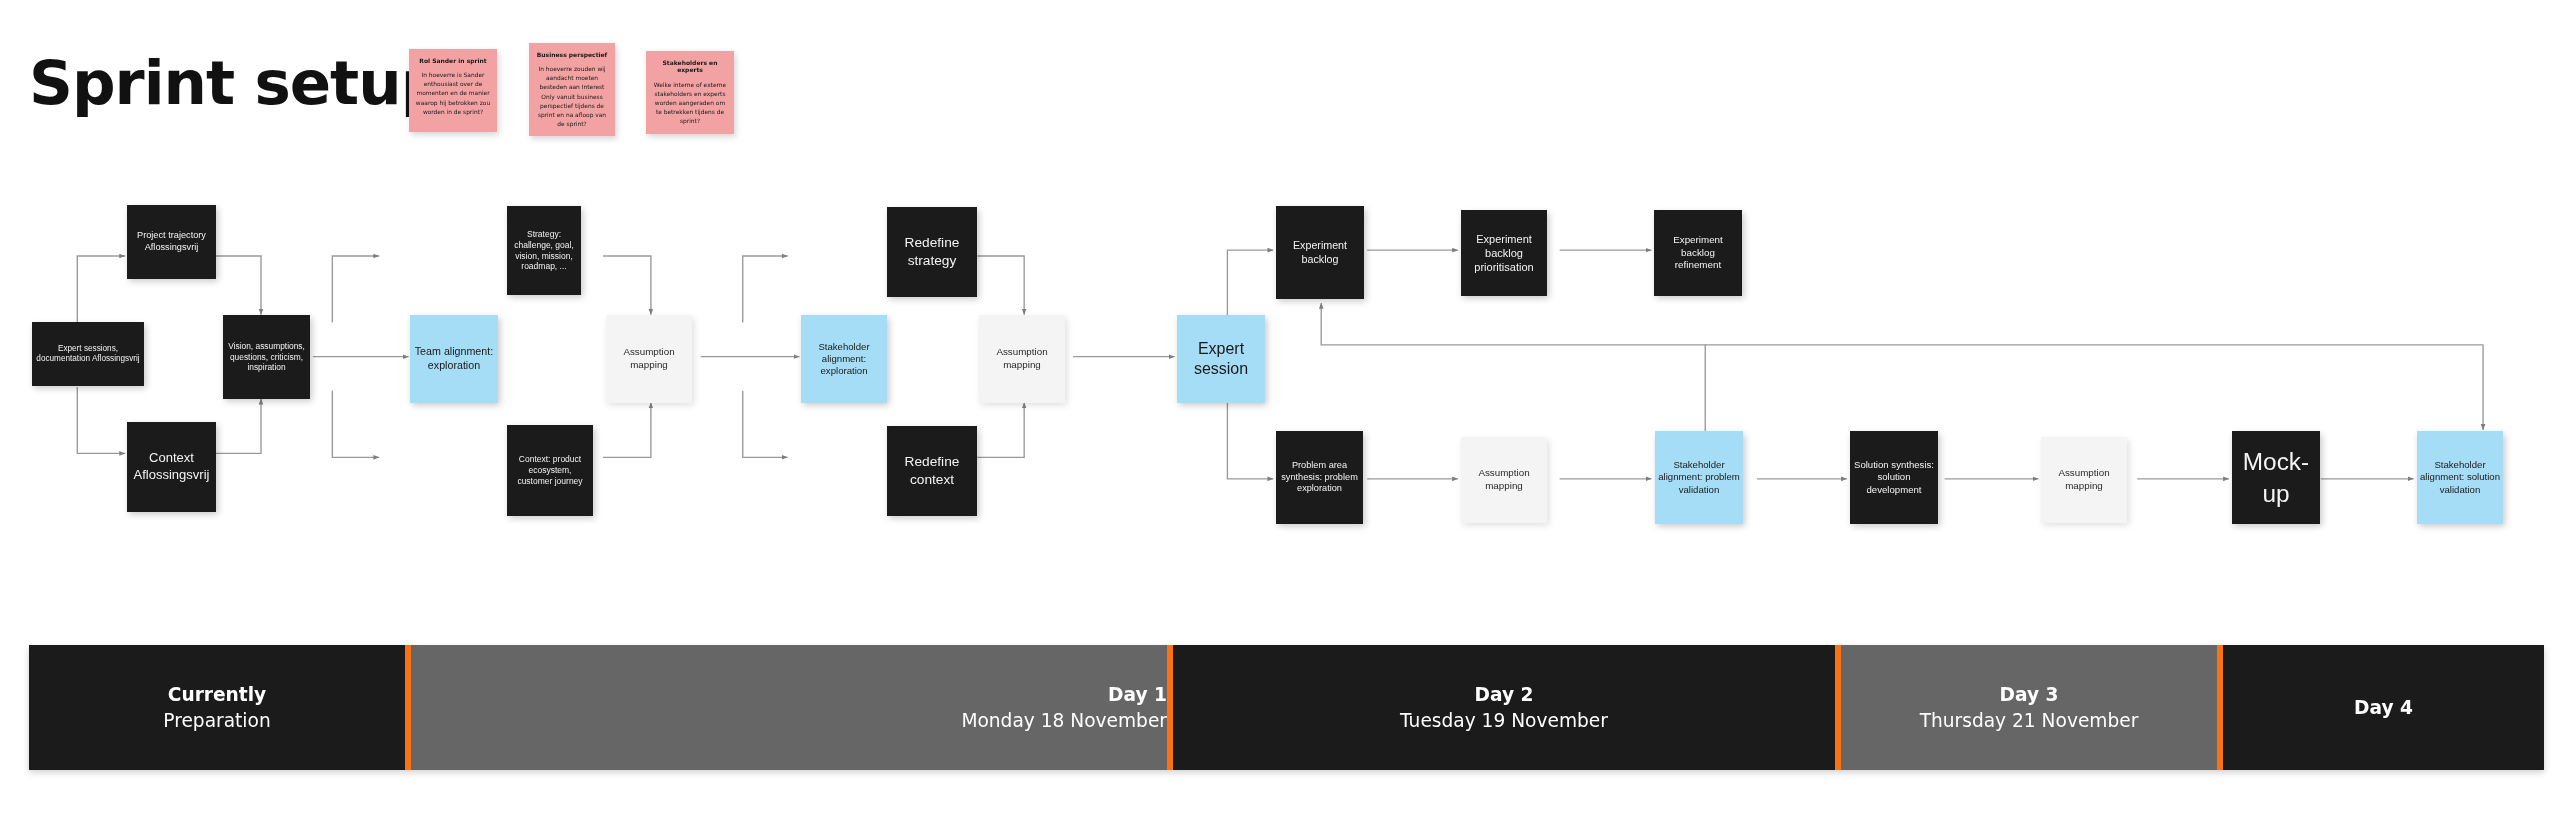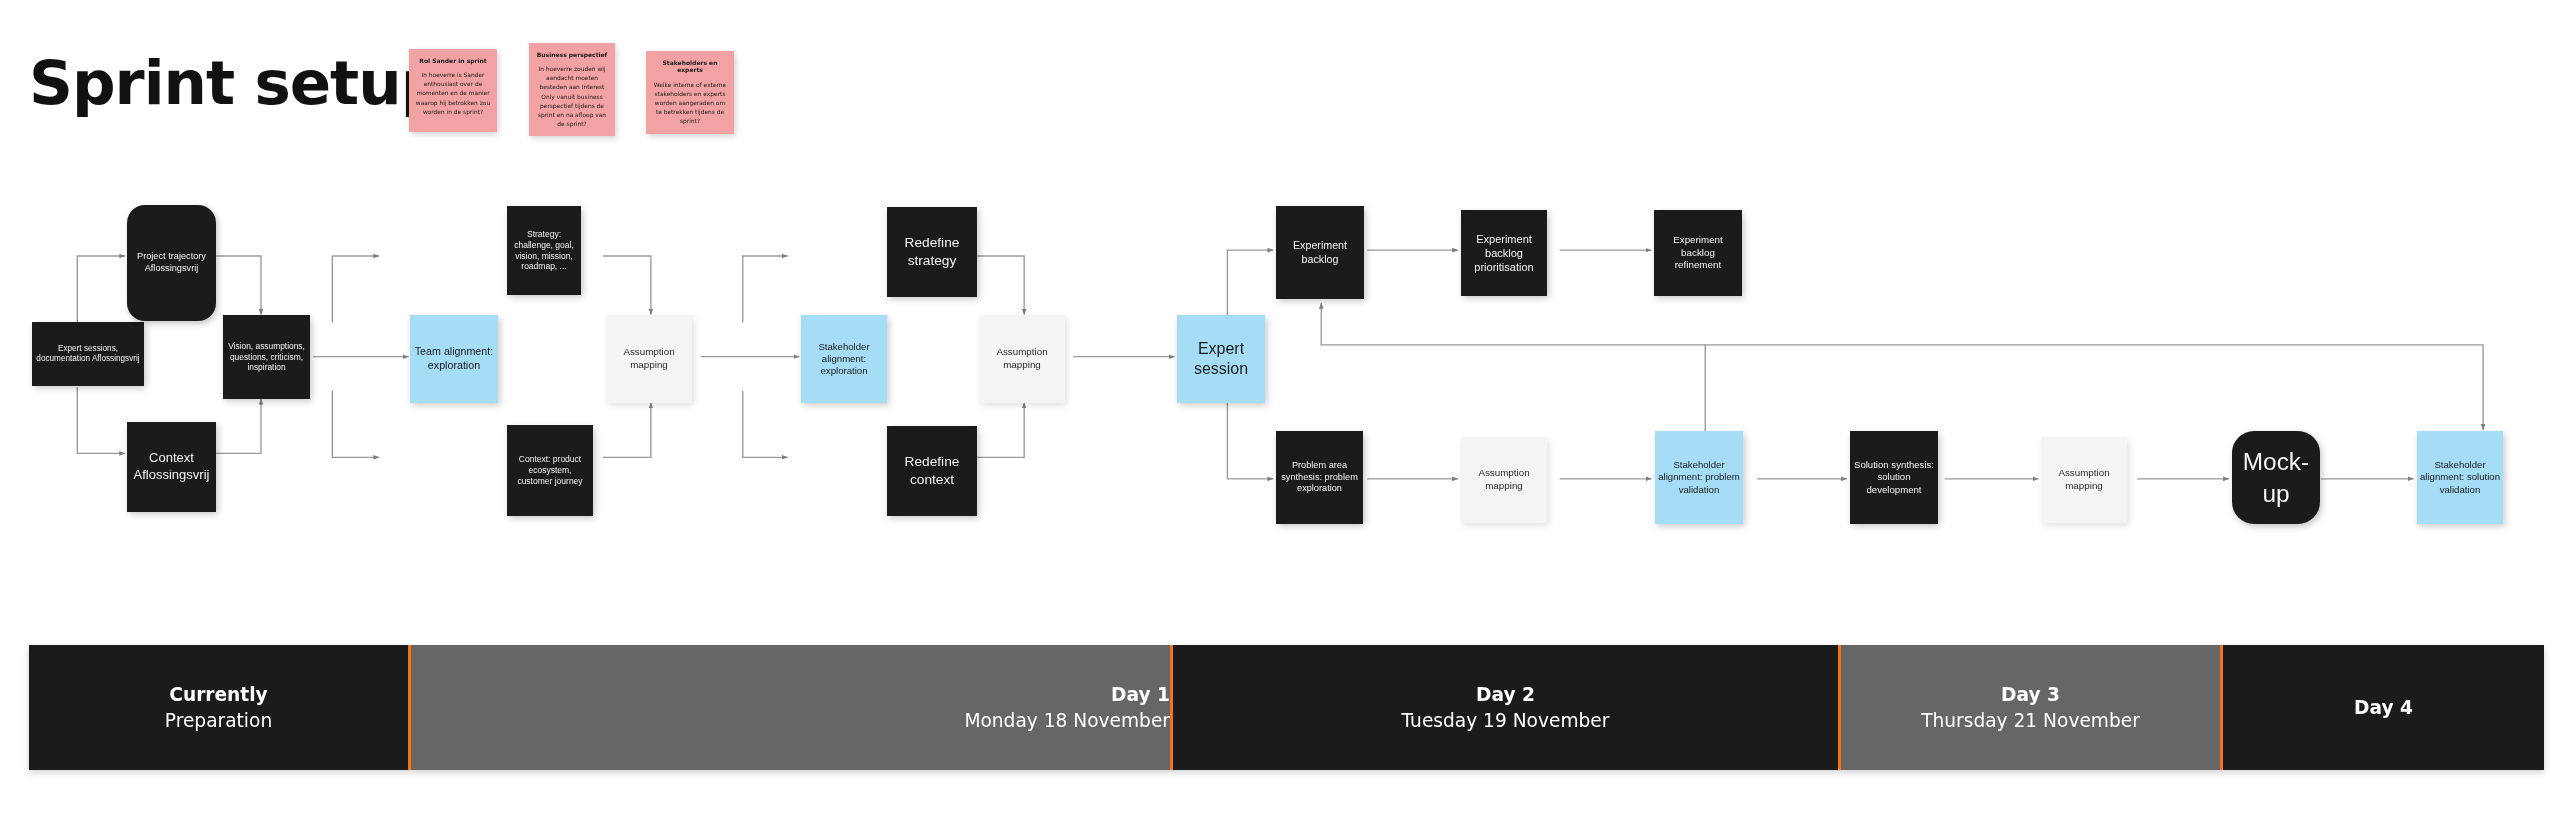--- a/index.html
+++ b/index.html
@@ -107,21 +107,21 @@
     height: 125px;
     display: flex;
     box-shadow: 0 2.9px 6.8px rgba(0,0,0,0.2);
   }
   .tl-seg {
     box-sizing: border-box;
     display: flex;
     flex-direction: column;
     align-items: center;
     justify-content: center;
-    border-right: 3px solid #f97316;
+    border-right: 6px solid #f97316;
     color: #ffffff;
     font-family: "DejaVu Sans", sans-serif;
   }
   .tl-seg:last-child { border-right: none; }
   .tl-seg .tl-label {
     font-size: 18.6px;
     font-weight: bold;
     line-height: 1.35;
   }
   .tl-seg .tl-sub {
@@ -201,21 +201,21 @@
       <path d="M1596,490 L1690,490" marker-end="url(#ah)"></path>
       <path d="M1798,490 L1890,490" marker-end="url(#ah)"></path>
       <path d="M1990,490 L2086,490" marker-end="url(#ah)"></path>
       <path d="M2187,490 L2281,490" marker-end="url(#ah)"></path>
       <path d="M2375,490 L2470,490" marker-end="url(#ah)"></path>
     </g>
   </svg>
 
   <div class="node dark" style="left:32px; top:322px; width:112px; height:64px; font-size:8.2px;">Expert sessions, documentation Aflossingsvrij</div>
 
-  <div class="node dark" style="left:127px; top:205px; width:89px; height:116px; font-size:9.2px;border-radius:18px;">Project trajectory Aflossingsvrij</div>
+  <div class="node dark" style="left:127px; top:205px; width:89px; height:74px; font-size:9.2px;">Project trajectory Aflossingsvrij</div>
 
   <div class="node dark" style="left:127px; top:422px; width:89px; height:90px; font-size:13px;">Context Aflossingsvrij</div>
 
   <div class="node dark" style="left:223px; top:315px; width:87px; height:84px; font-size:8.4px;">Vision, assumptions, questions, criticism, inspiration</div>
 
   <div class="node blue" style="left:410px; top:315px; width:88px; height:88px; font-size:10.7px;">Team alignment: exploration</div>
 
   <div class="node dark" style="left:507px; top:206px; width:74px; height:89px; font-size:8.5px;">Strategy: challenge, goal, vision, mission, roadmap, ...</div>
 
   <div class="node dark" style="left:507px; top:425px; width:86px; height:91px; font-size:8.5px;">Context: product ecosystem, customer journey</div>
@@ -241,21 +241,21 @@
   <div class="node dark" style="left:1276px; top:431px; width:87px; height:93px; font-size:9.2px;">Problem area synthesis: problem exploration</div>
 
   <div class="node light" style="left:1461px; top:437px; width:86px; height:86px; font-size:9.8px;">Assumption mapping</div>
 
   <div class="node blue" style="left:1655px; top:431px; width:88px; height:93px; font-size:9.6px;">Stakeholder alignment: problem validation</div>
 
   <div class="node dark" style="left:1850px; top:431px; width:88px; height:93px; font-size:9.6px;">Solution synthesis: solution development</div>
 
   <div class="node light" style="left:2041px; top:437px; width:86px; height:86px; font-size:9.8px;">Assumption mapping</div>
 
-  <div class="node dark" style="left:2232px; top:431px; width:88px; height:93px; font-size:24.4px;border-radius:22px;">Mock-up</div>
+  <div class="node dark" style="left:2232px; top:431px; width:88px; height:93px; font-size:24.4px;">Mock-up</div>
 
   <div class="node blue" style="left:2417px; top:431px; width:86px; height:93px; font-size:9.6px;">Stakeholder alignment: solution validation</div>
 
   <div id="timeline">
     <div class="tl-seg" style="flex:0 0 382px; background:#1b1b1b;">
       <div class="tl-label">Currently</div>
       <div class="tl-sub">Preparation</div>
     </div>
     <div class="tl-seg" style="flex:0 0 762px; background:#666666;align-items:flex-end;">
       <div class="tl-label">Day 1</div>

